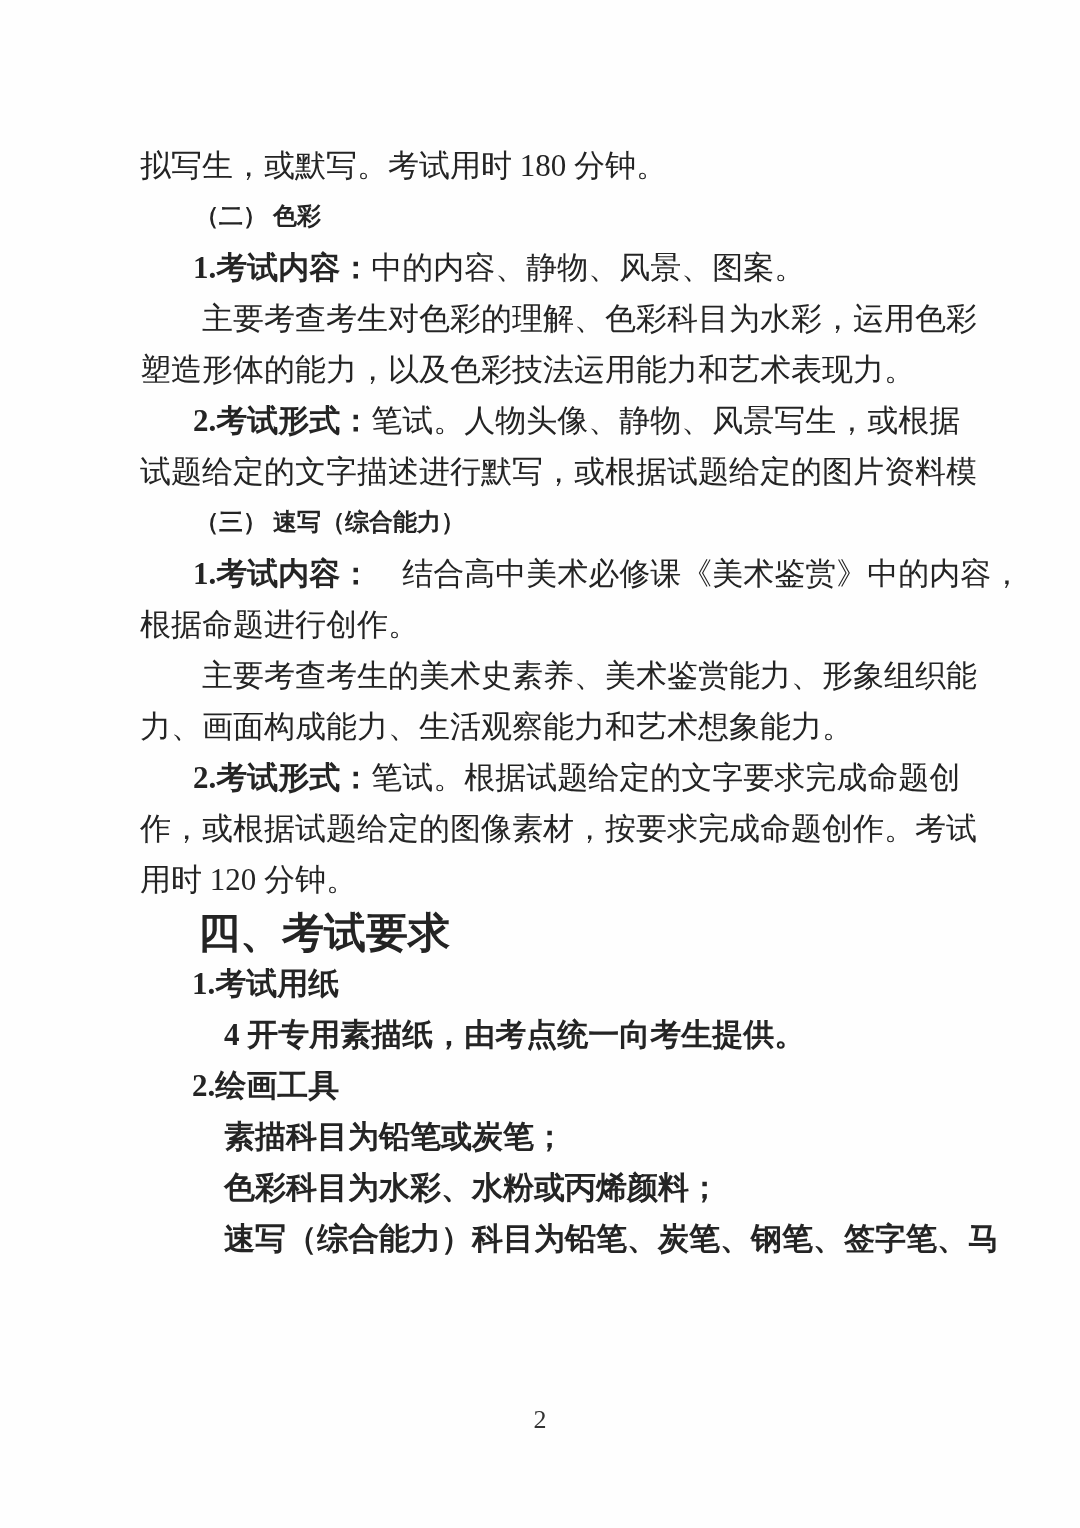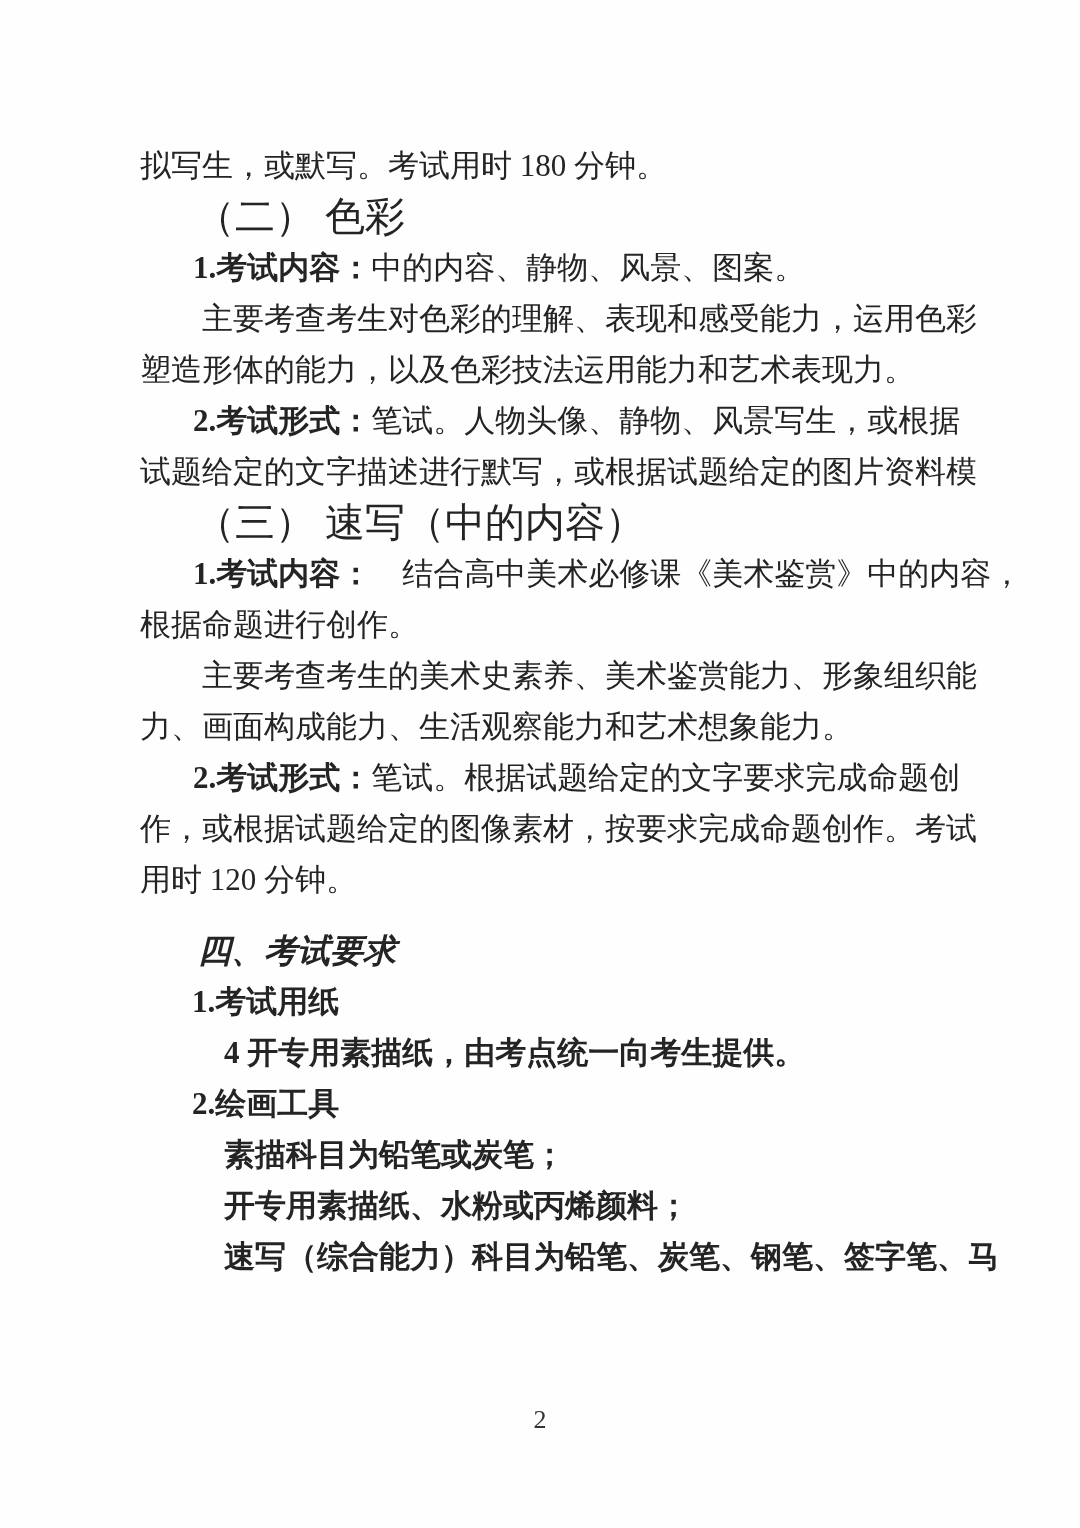--- a/index.html
+++ b/index.html
@@ -28,28 +28,27 @@
     height: 51px;
     white-space: nowrap;
     overflow: visible;
   }
   
   .t-cont { padding-left: 0; }
   .t-para { padding-left: 62px; }
   .t-lg   { padding-left: 84px; font-weight: bold; }
   .t-num  { padding-left: 53px; }
   .t-sub  { padding-left: 52px; font-weight: bold; }
-  .t-h2   { padding-left: 55px; font-weight: normal; font-size: 40px; }
+  .t-h2   { padding-left: 55px; font-weight: bold; font-size: 24px; }
   .t-h1   {
     padding-left: 58px;
     font-family: "Liberation Sans", "DejaVu Sans", sans-serif;
     font-weight: bold;
-    font-size: 33px;
-    margin-top: 20px;
-    font-style: italic;
+    font-size: 42px;
+    margin-top: 2px;
   }
   .just {
     text-align: justify;
     text-align-last: justify;
     text-justify: inter-character;
   }
   .bold { font-weight: bold; }
   .page-number {
     position: absolute;
     top: 1400px;
@@ -62,34 +61,34 @@
   }
 </style>
 </head>
 <body>
 
 <div class="page">
   <div class="content">
       <div class="line t-cont"><span>拟写生，或默写。考试用时 180 分钟。</span></div>
       <div class="line t-h2"><span>（二） 色彩</span></div>
       <div class="line t-num"><span class="bold">1.考试内容：</span><span>中的内容、静物、风景、图案。</span></div>
-      <div class="line t-para just"><span>主要考查考生对色彩的理解、表现和感受能力，运用色彩</span></div>
+      <div class="line t-para just"><span>主要考查考生对色彩的理解、色彩科目为水彩，运用色彩</span></div>
       <div class="line t-cont"><span>塑造形体的能力，以及色彩技法运用能力和艺术表现力。</span></div>
       <div class="line t-num just"><span class="bold">2.考试形式：</span><span>笔试。人物头像、静物、风景写生，或根据</span></div>
       <div class="line t-cont just"><span>试题给定的文字描述进行默写，或根据试题给定的图片资料模</span></div>
-      <div class="line t-h2"><span>（三） 速写（中的内容）</span></div>
+      <div class="line t-h2"><span>（三） 速写（综合能力）</span></div>
       <div class="line t-num just"><span class="bold">1.考试内容：</span><span>　结合高中美术必修课《美术鉴赏》中的内容，</span></div>
       <div class="line t-cont"><span>根据命题进行创作。</span></div>
       <div class="line t-para just"><span>主要考查考生的美术史素养、美术鉴赏能力、形象组织能</span></div>
       <div class="line t-cont"><span>力、画面构成能力、生活观察能力和艺术想象能力。</span></div>
       <div class="line t-num just"><span class="bold">2.考试形式：</span><span>笔试。根据试题给定的文字要求完成命题创</span></div>
       <div class="line t-cont just"><span>作，或根据试题给定的图像素材，按要求完成命题创作。考试</span></div>
       <div class="line t-cont"><span>用时 120 分钟。</span></div>
       <div class="line t-h1"><span>四、考试要求</span></div>
       <div class="line t-sub"><span>1.考试用纸</span></div>
       <div class="line t-lg"><span>4 开专用素描纸，由考点统一向考生提供。</span></div>
       <div class="line t-sub"><span>2.绘画工具</span></div>
       <div class="line t-lg"><span>素描科目为铅笔或炭笔；</span></div>
-      <div class="line t-lg"><span>开专用素描纸、水粉或丙烯颜料；</span></div>
+      <div class="line t-lg"><span>色彩科目为水彩、水粉或丙烯颜料；</span></div>
       <div class="line t-lg just"><span>速写（综合能力）科目为铅笔、炭笔、钢笔、签字笔、马</span></div>
     </div>
   <div class="page-number">2</div>
 </div>
 
 </body></html>

